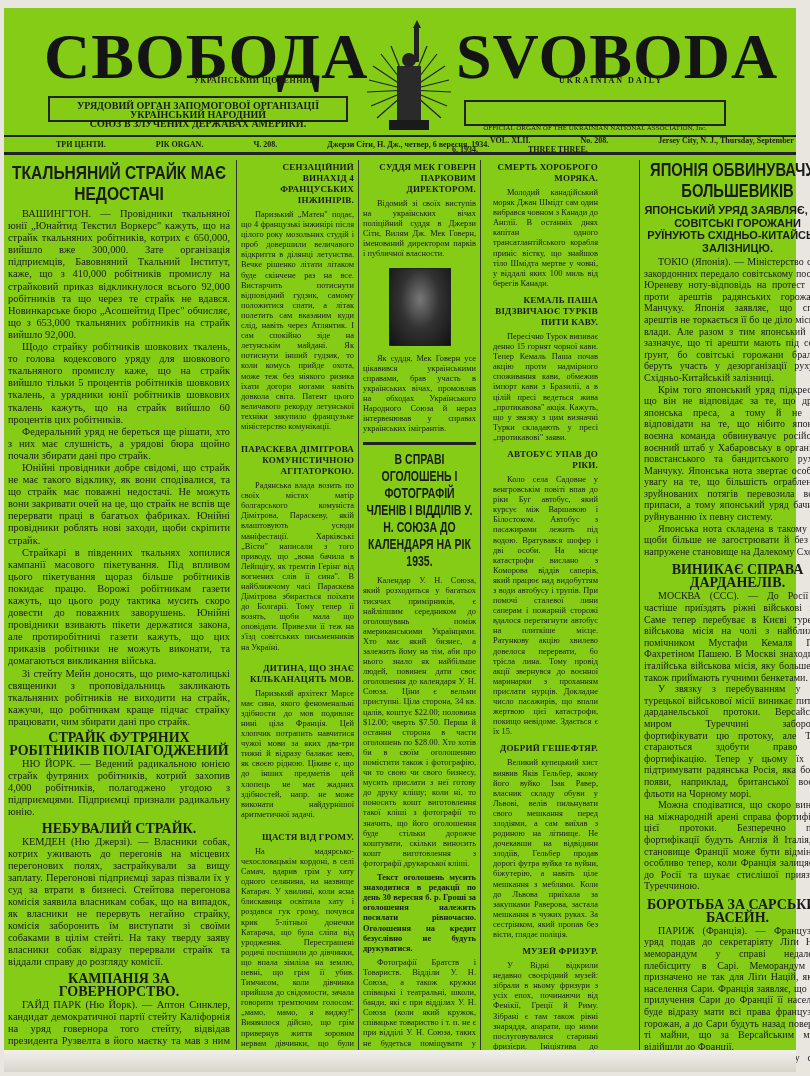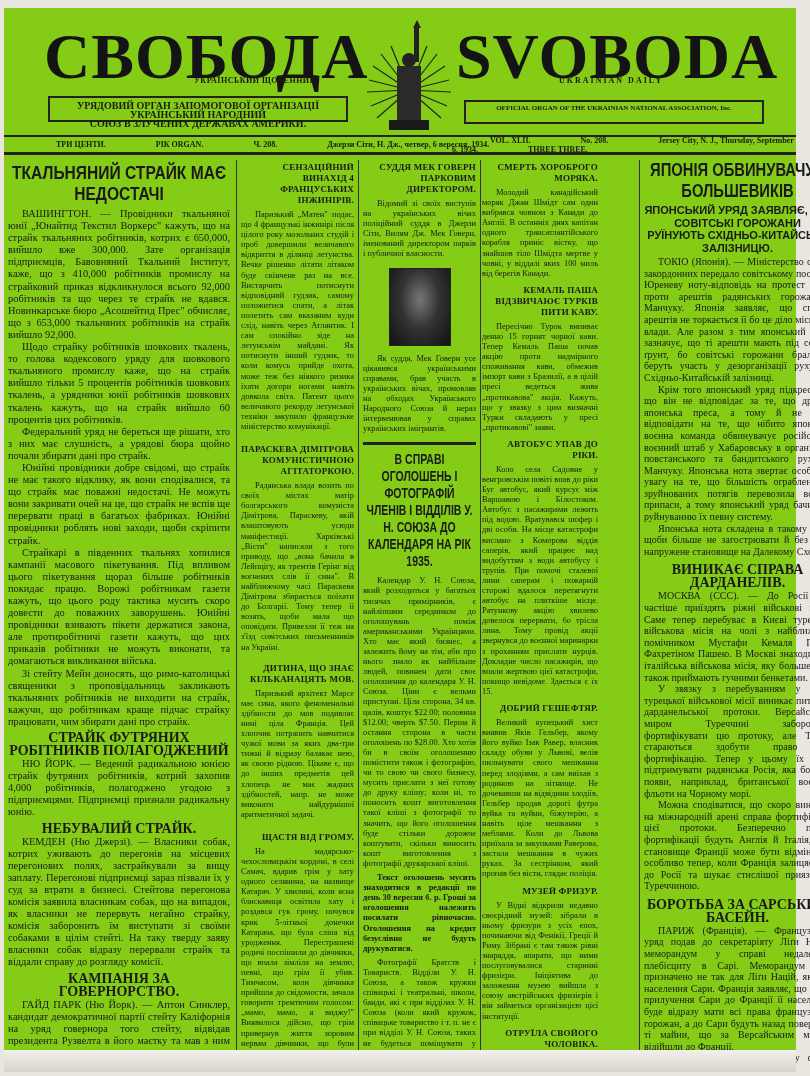--- a/index.html
+++ b/index.html
@@ -24,39 +24,39 @@
     position: absolute; left: 452px; top: 12px; font-size: 64px; font-weight: bold;
     letter-spacing: 1px; font-family: "Liberation Serif", serif; color: #141414;
   }
   .sub-cyr { position: absolute; left: 60px; top: 68px; font-size: 8px; font-weight: bold; letter-spacing: 0.5px; }
   .sub-lat { position: absolute; left: 555px; top: 68px; font-size: 8px; font-weight: bold; letter-spacing: 2px; }
   .box-cyr {
     position: absolute; left: 44px; top: 88px; width: 300px; height: 26px; border: 2px solid #222;
     font-size: 10px; font-weight: bold; text-align: center; padding-top: 3px; line-height: 9px;
   }
   .box-lat {
-    position: absolute; left: 460px; top: 92px; width: 300px; height: 24px; border: 2px solid #222;
-    font-size: 7px; font-weight: bold; text-align: center; padding-top: 2px;
+    position: absolute; left: 460px; top: 92px; width: 262px; height: 24px; border: 2px solid #222;
+    font-size: 7px; font-weight: normal; text-align: center; padding-top: 22px;
   }
   .emblem { position: absolute; left: 355px; top: 12px; width: 100px; height: 112px; }
   .dateline {
     position: absolute; left: 0; top: 127px; width: 792px; height: 20px;
     border-top: 2px solid #222; border-bottom: 3px solid #222;
     font-size: 8px; font-weight: bold; display: flex; align-items: center;
   }
   .dateline .l { position: absolute; left: 14px; }
   .dateline .r { position: absolute; left: 448px; }
   .dateline span { margin-right: 10px; margin-left: 38px; }
 
   
   .col { position: absolute; top: 152px; overflow: hidden; font-size: 10.4px; line-height: 12.1px; text-align: justify; }
   .col1 { left: 4px; width: 222px; height: 905px; }
   .col2 { left: 232px; width: 118px; height: 905px; border-left: 1px solid #333; padding-left: 4px; }
   .col3 { left: 354px; width: 118px; height: 905px; border-left: 1px solid #333; padding-left: 4px; }
-  .col4 { left: 476px; width: 118px; height: 905px; border-left: 1px solid #333; padding-left: 1px; }
+  .col4 { left: 476px; width: 118px; height: 905px; border-left: 1px solid #333; padding-left: 12px; }
   .col5 { left: 598px; width: 192px; height: 905px; border-left: 1px solid #333; padding-left: 4px; }
 
   .hl-big {
     font-family: "Liberation Sans", "DejaVu Sans", sans-serif; font-weight: bold;
     font-size: 19px; line-height: 21px; text-align: center; transform: scaleX(0.82);
     transform-origin: center; margin: 2px -20px 4px;
   }
   .hl-mid {
     font-family: "Liberation Sans", sans-serif; font-weight: bold;
     font-size: 12.5px; line-height: 14px; text-align: center; margin: 2px 0 2px;

